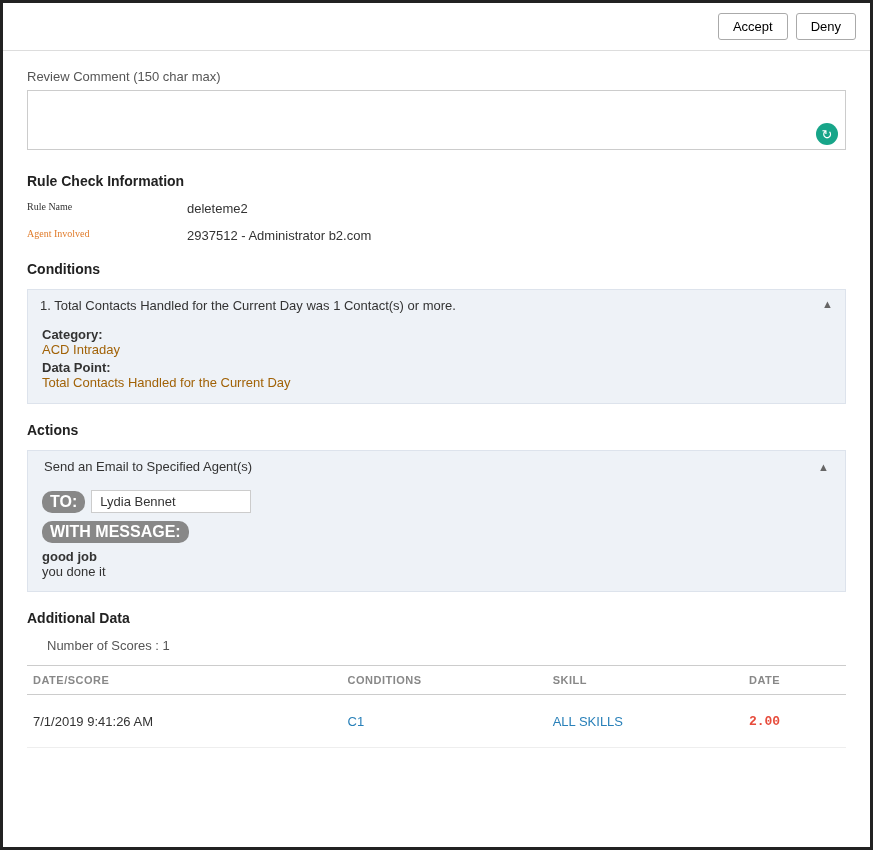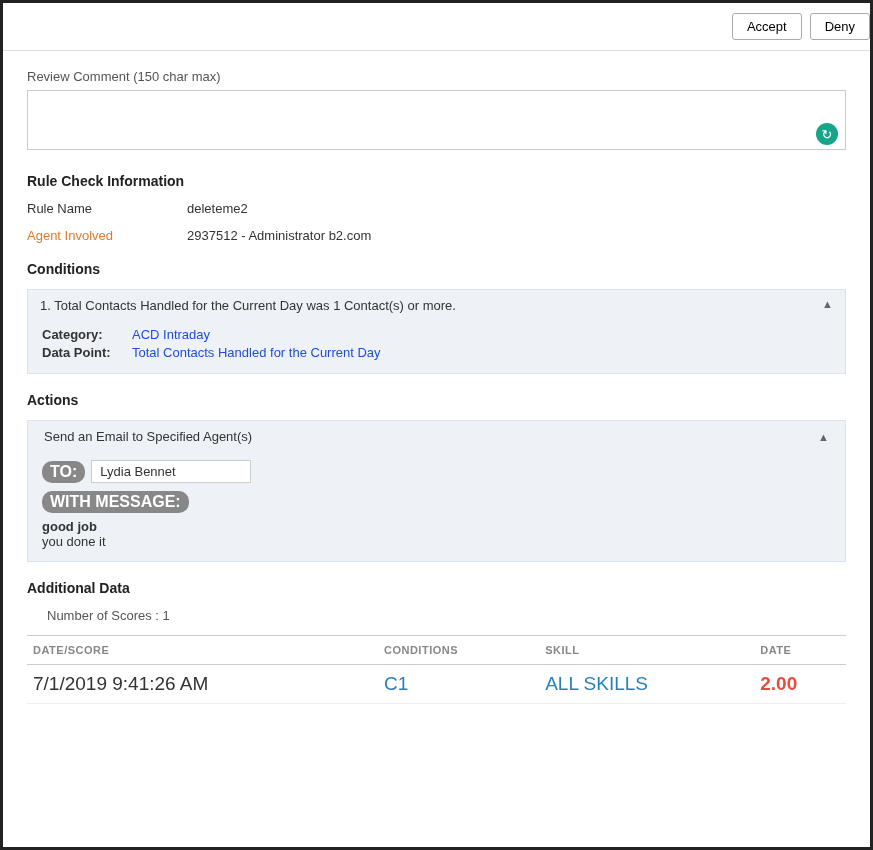--- a/index.html
+++ b/index.html
@@ -9,21 +9,21 @@
       background: #fff;
       color: #333;
       border: 3px solid #222;
       width: 873px;
       min-height: 850px;
     }
 
     .top-bar {
       display: flex;
       justify-content: flex-end;
-      padding: 10px 0;
+      padding: 10px 14px;
       border-bottom: 1px solid #ddd;
       gap: 8px;
     }
 
     .btn {
       padding: 5px 14px;
       font-size: 13px;
       cursor: pointer;
       border: 1px solid #bbb;
       background: #fff;
@@ -92,21 +92,22 @@
 
     .info-row {
       display: flex;
       margin-bottom: 12px;
       align-items: flex-start;
     }
 
     .info-label {
       width: 160px;
       color: #333;
-      font-size: 13px;
+      font-size: 10px;
+      font-family: Liberation Serif, serif;
     }
 
     .info-label.orange {
       color: #e07b2a;
     }
 
     .info-value {
       color: #333;
       font-size: 13px;
     }
@@ -137,30 +138,31 @@
 
     .condition-details {
       padding: 6px 14px 10px 14px;
       background: #eef2f7;
       font-size: 13px;
     }
 
     .detail-row {
       display: flex;
       margin-bottom: 3px;
+      flex-direction: column;
     }
 
     .detail-label {
       font-weight: bold;
       width: 90px;
       color: #333;
     }
 
     .detail-value {
-      color: #1d4ed8;
+      color: #a16207;
     }
 
     .actions-section {
       margin-bottom: 18px;
     }
 
     .action-item {
       background: #eef2f7;
       border: 1px solid #dde3ec;
     }
@@ -241,37 +243,38 @@
     .data-table th {
       font-size: 11px;
       font-weight: bold;
       color: #888;
       text-align: left;
       padding: 8px 6px;
       letter-spacing: 0.5px;
     }
 
     .data-table td {
-      font-size: 19px;
-      padding: 8px 6px;
+      font-size: 13px;
+      padding: 18px 6px;
       color: #333;
     }
 
     .data-table tr {
       border-bottom: 1px solid #eee;
     }
 
     .link-blue {
       color: #2980b9;
       text-decoration: none;
     }
 
     .score-red {
       color: #e74c3c;
       font-weight: bold;
+      font-family: Liberation Mono, monospace;
     }
   </style>
 </head>
 <body>
 
 <div class="top-bar">
   <button class="btn btn-accept">Accept</button>
   <button class="btn btn-deny">Deny</button>
 </div>
 

